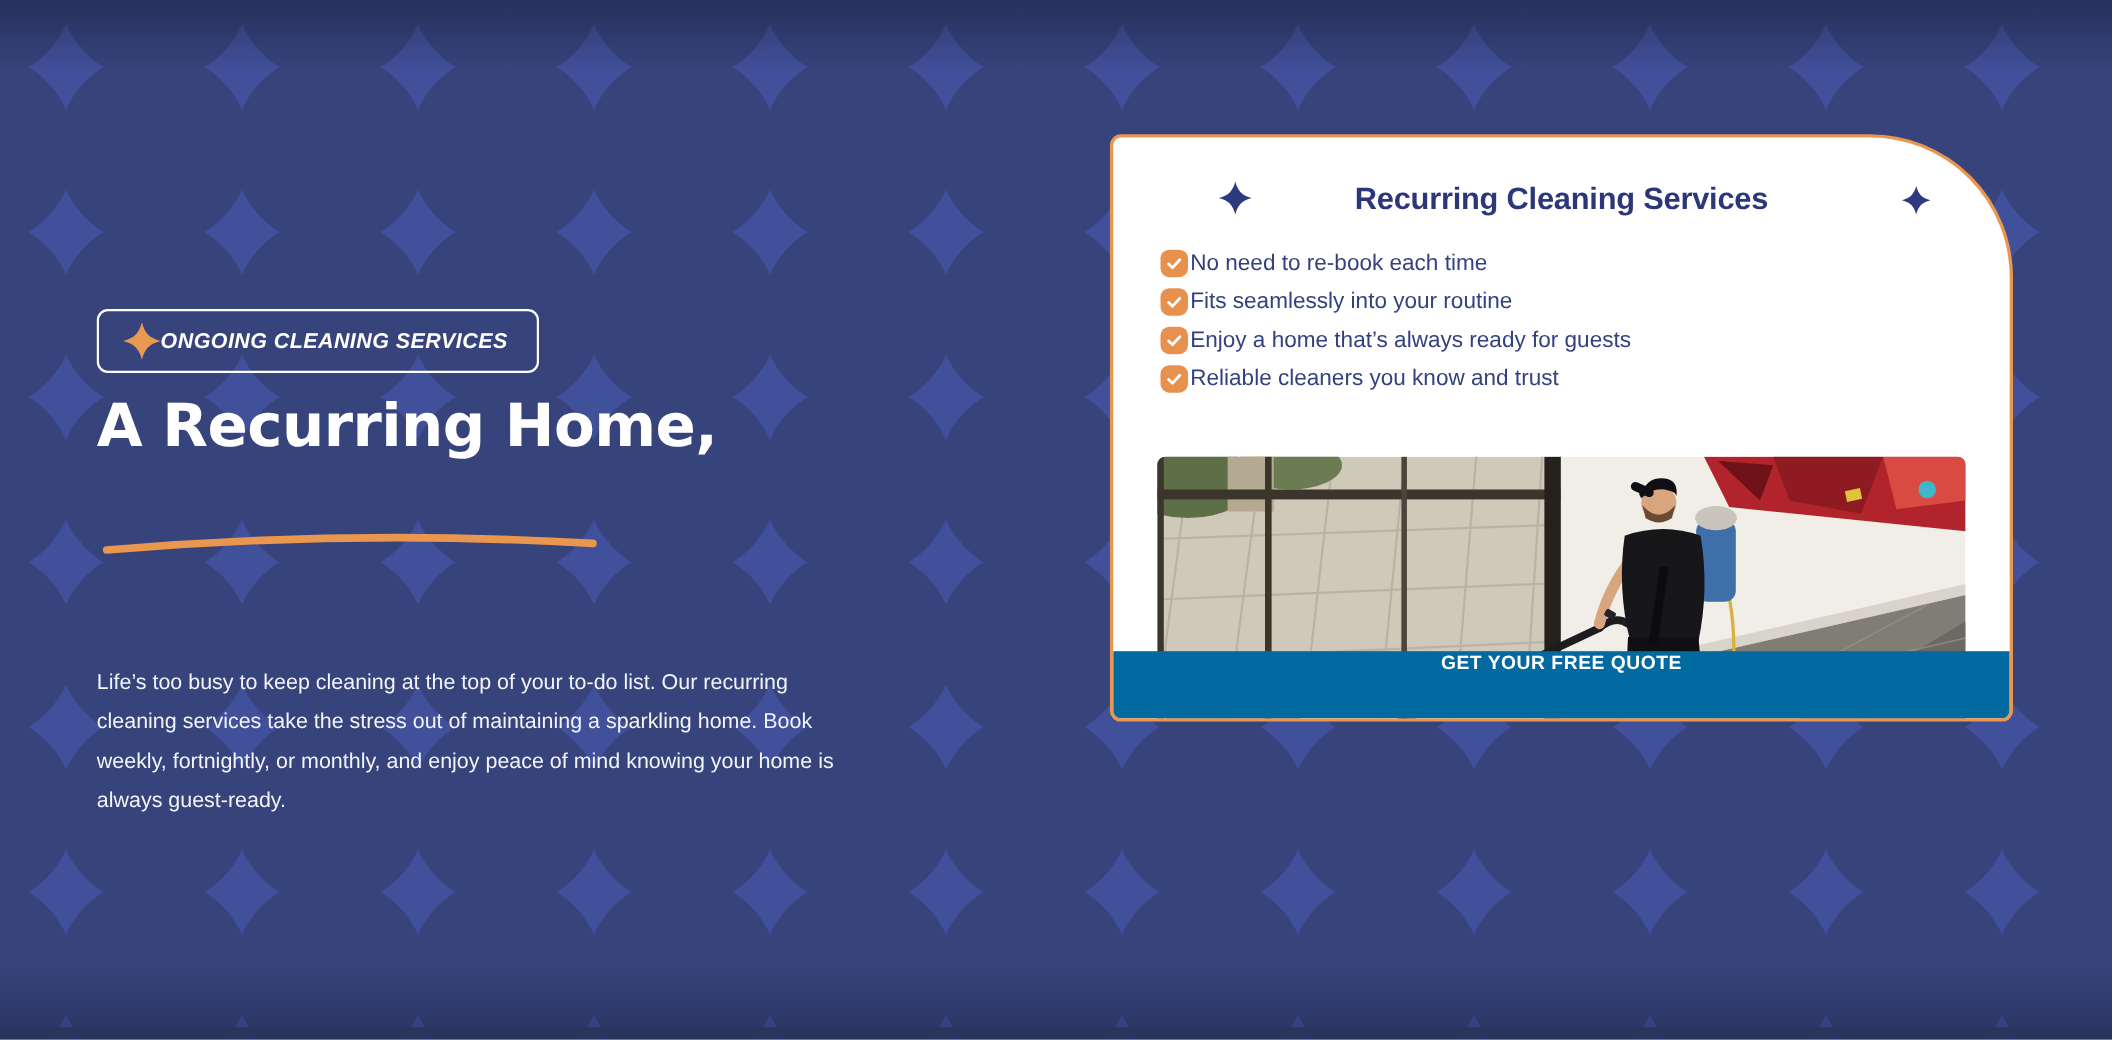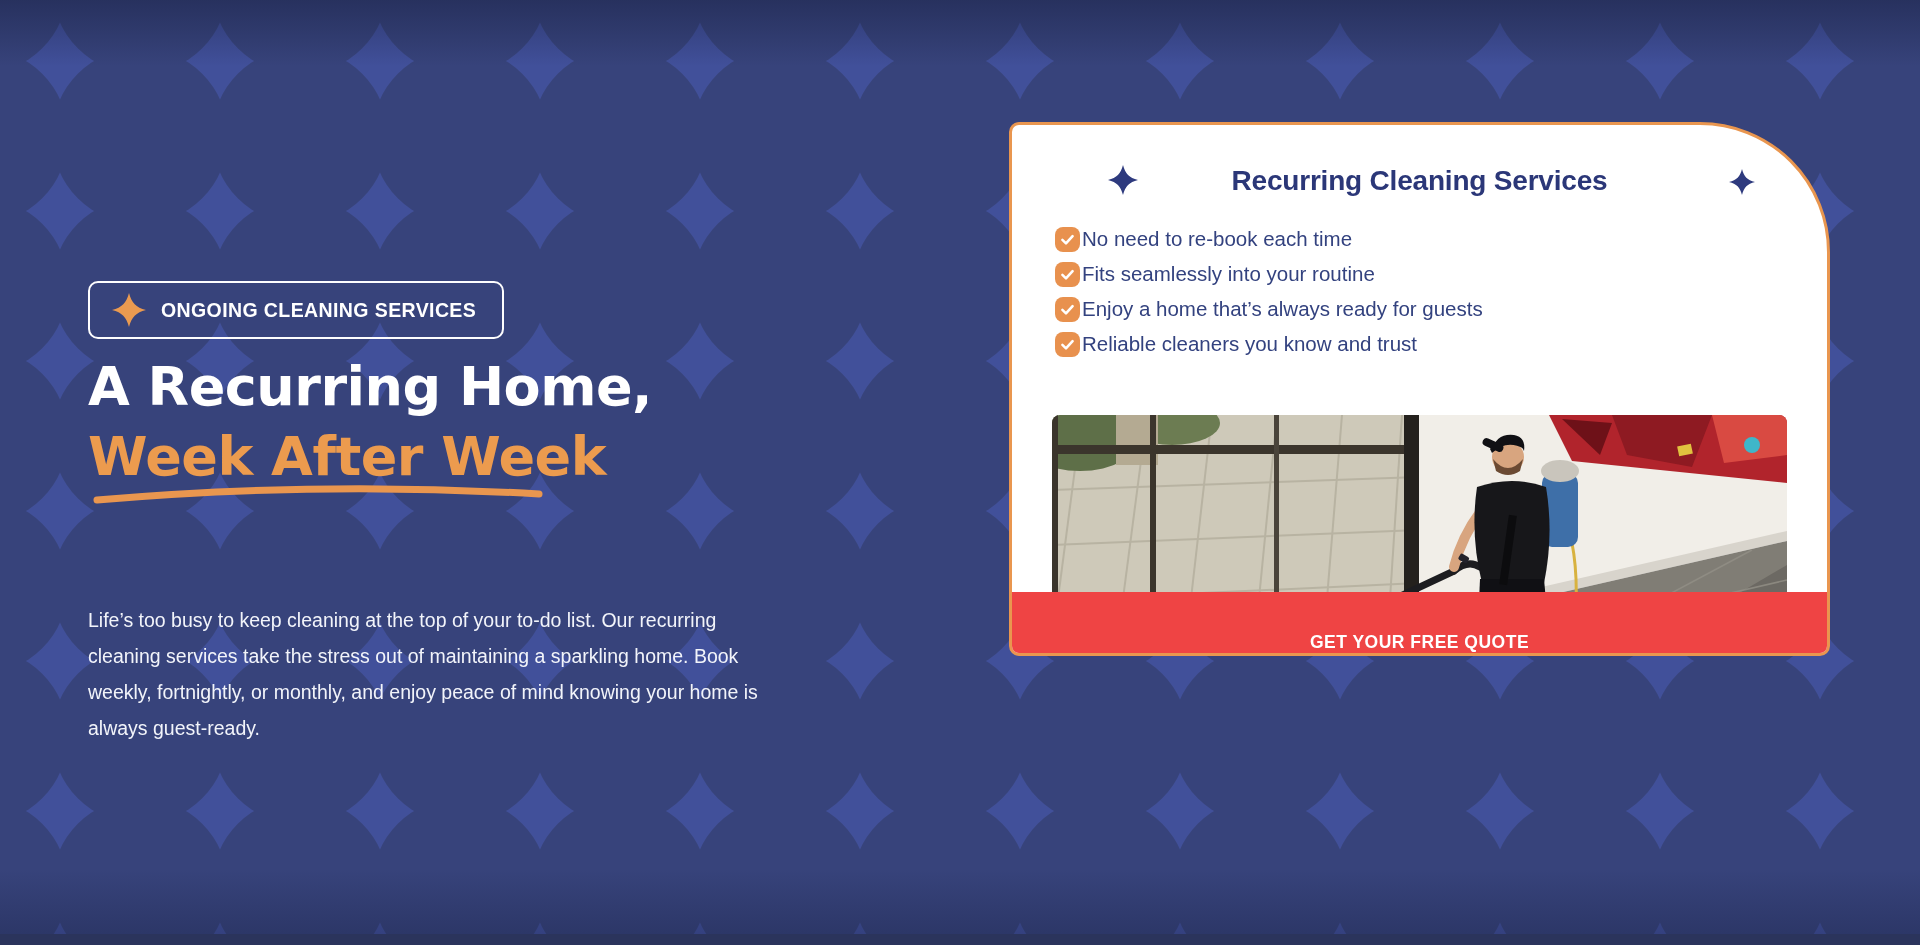--- a/index.html
+++ b/index.html
@@ -22,22 +22,22 @@
   }
   .bottom-strip {
     position: absolute; left: 0; right: 0; bottom: 0; height: 11px;
     background: #2B345C;
   }
 
   
   .badge {
     position: absolute; left: 88px; top: 281px;
     height: 58px; padding: 0 26px 0 22px;
-    display: inline-flex; align-items: center; gap: 15px;
-    border: 2px solid #FDFDFE; border-radius: 10px;
+    display: inline-flex; align-items: center; 
+    border: 2px solid #FDFDFE; border-radius: 10px; font-style: italic;
   }
   .badge-label {
     color: #FFFFFF; font-size: 19.5px; font-weight: bold;
     letter-spacing: .4px; white-space: nowrap;
   }
   .headline { position: absolute; left: 88px; top: 352px; line-height: 70px; }
   .headline .line {
     font-family: "DejaVu Sans", sans-serif;
     font-size: 54px; font-weight: bold; letter-spacing: -0.5px;
     white-space: nowrap;
@@ -81,22 +81,22 @@
 
   .photo {
     position: absolute; left: 40px; top: 290px;
     width: 735px; height: 306px;
     border-radius: 8px; overflow: hidden;
   }
   .photo svg { display: block; }
 
   .cta {
     position: absolute; left: 0; right: 0; bottom: 0; height: 61px;
-    background: #ef4444;
-    display: flex; align-items: flex-end; justify-content: center;
+    background: #0369a1;
+    display: flex; align-items: flex-start; justify-content: center;
     cursor: pointer;
   }
   .cta-label {
     color: #FFFFFF; font-size: 17.5px; font-weight: bold;
     letter-spacing: .5px;
   }
 </style>
 </head>
 <body>
 
@@ -118,21 +118,20 @@
 
   <div class="badge">
     <svg width="34" height="34" viewBox="0 0 32 32" aria-hidden="true">
       <path d="M16 0C18.5 9.5 22.5 13.5 32 16C22.5 18.5 18.5 22.5 16 32C13.5 22.5 9.5 18.5 0 16C9.5 13.5 13.5 9.5 16 0Z" fill="#EA9A50"></path>
     </svg>
     <span class="badge-label">ONGOING CLEANING SERVICES</span>
   </div>
 
   <h1 class="headline">
     <div class="line line1">A Recurring Home,</div>
-    <div class="line line2">Week After Week</div>
   </h1>
 
   <svg class="swoosh" width="456" height="30" viewBox="0 0 456 30" aria-hidden="true">
     <path d="M7 22 Q 228 3 449 16" stroke="#E9964F" stroke-width="7" fill="none" stroke-linecap="round"></path>
   </svg>
 
   <p class="hero-desc">Life’s too busy to keep cleaning at the top of your to-do list. Our recurring cleaning services take the stress out of maintaining a sparkling home. Book weekly, fortnightly, or monthly, and enjoy peace of mind knowing your home is always guest-ready.</p>
 
   <div class="card">
 

